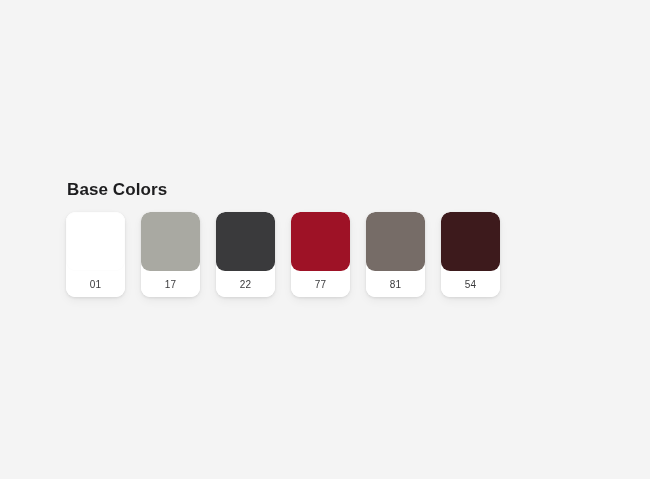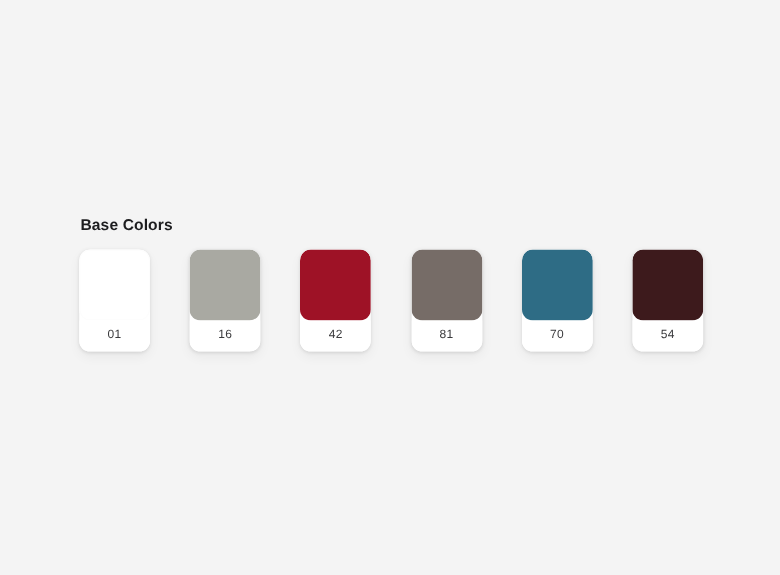--- a/index.html
+++ b/index.html
@@ -17,34 +17,33 @@
   }
 
   #palette-panel {
     position: absolute;
     left: 66px;
     top: 180px;
     width: 520px;
   }
 
   #palette-title {
-    font-size: 13px;
+    font-size: 17px;
     font-weight: bold;
     color: #1d1d1f;
     letter-spacing: 0.1px;
     margin: 0 0 12px 1px;
     line-height: 1.2;
   }
 
   #swatch-row {
     display: flex;
     flex-direction: row;
     align-items: flex-start;
     gap: 16px;
-    justify-content: space-between;
   }
 
   .swatch-card {
     width: 59px;
     background: #ffffff;
     border-radius: 9px;
     box-shadow: 0 1px 3px rgba(0,0,0,0.10), 0 4px 10px rgba(0,0,0,0.05);
     overflow: hidden;
     display: flex;
     flex-direction: column;
@@ -79,32 +78,32 @@
 <div id="palette-panel">
   <h2 id="palette-title">Base Colors</h2>
 
   <div id="swatch-row">
       <div class="swatch-card is-white">
         <div class="swatch-chip" style="background: rgb(255, 255, 255);"></div>
         <div class="swatch-label">01</div>
       </div>
       <div class="swatch-card">
         <div class="swatch-chip" style="background: rgb(169, 169, 162);"></div>
-        <div class="swatch-label">16</div>
+        <div class="swatch-label">17</div>
+      </div>
+      <div class="swatch-card">
+        <div class="swatch-chip" style="background: rgb(58, 58, 60);"></div>
+        <div class="swatch-label">22</div>
       </div>
       <div class="swatch-card">
         <div class="swatch-chip" style="background: rgb(158, 18, 38);"></div>
-        <div class="swatch-label">42</div>
+        <div class="swatch-label">77</div>
       </div>
       <div class="swatch-card">
         <div class="swatch-chip" style="background: rgb(118, 108, 103);"></div>
         <div class="swatch-label">81</div>
-      </div>
-      <div class="swatch-card">
-        <div class="swatch-chip" style="background: rgb(46, 108, 133);"></div>
-        <div class="swatch-label">70</div>
       </div>
       <div class="swatch-card">
         <div class="swatch-chip" style="background: rgb(61, 26, 28);"></div>
         <div class="swatch-label">54</div>
       </div>
     </div>
 </div>
 
 </body></html>

